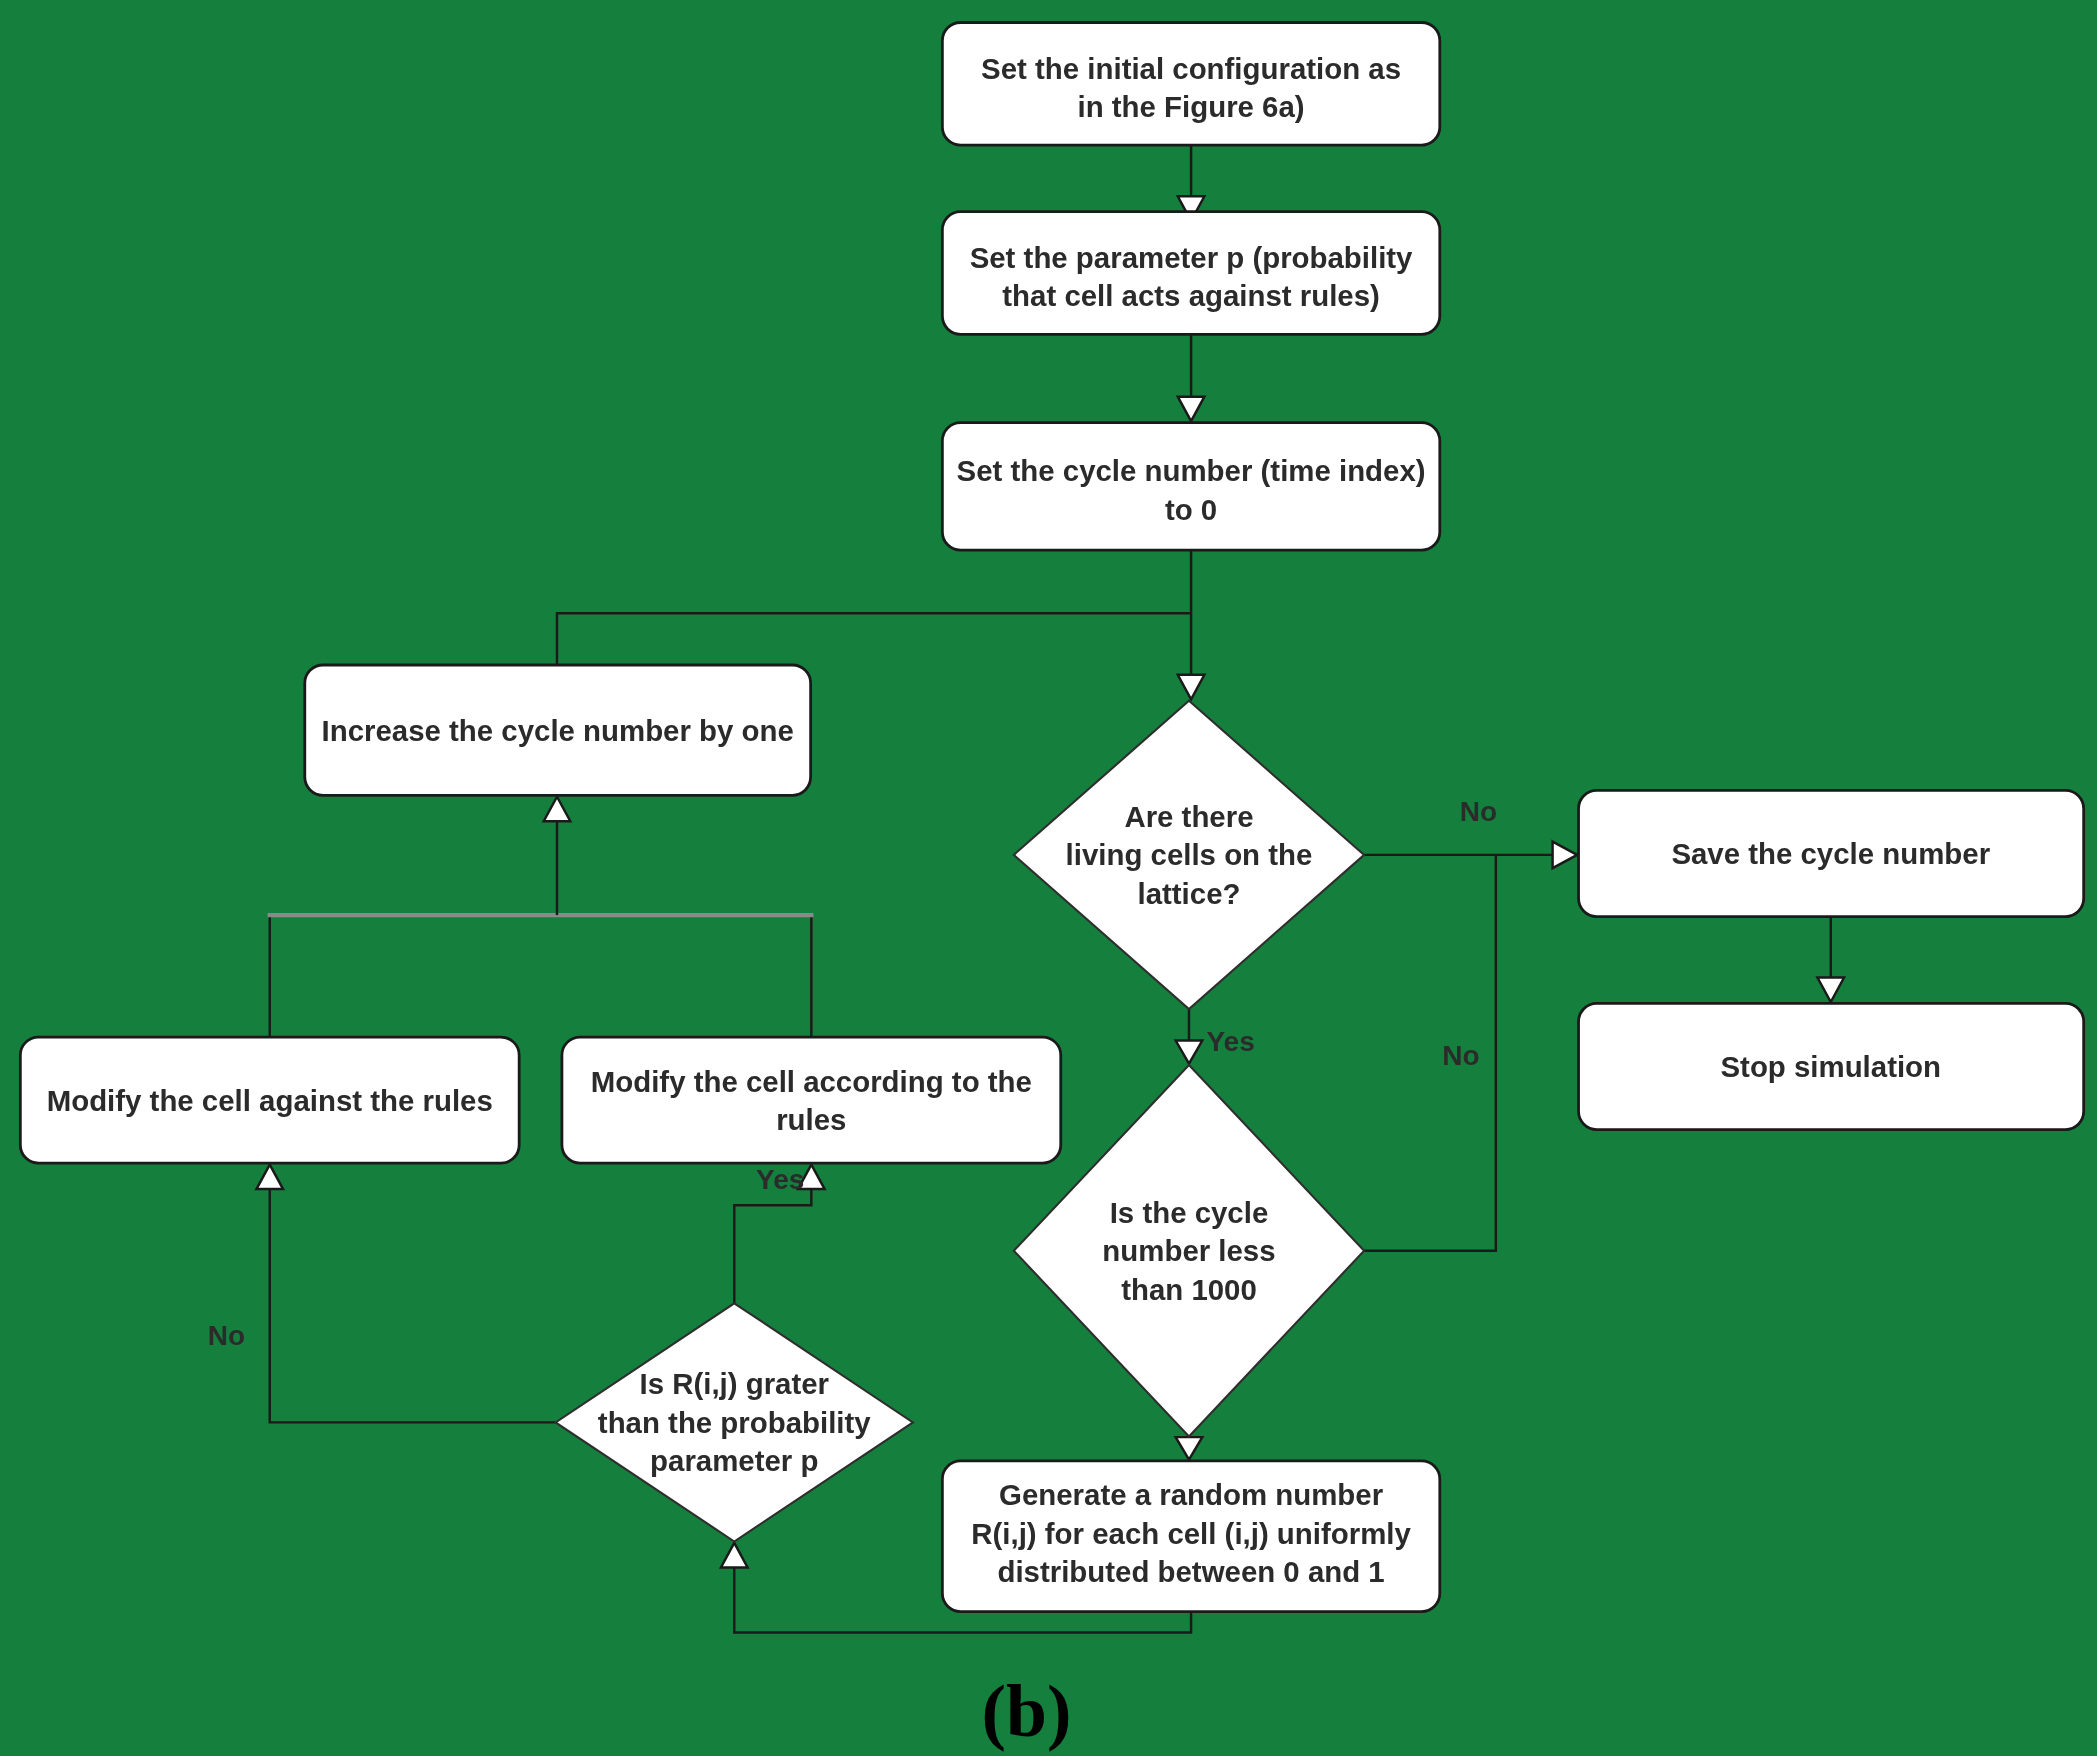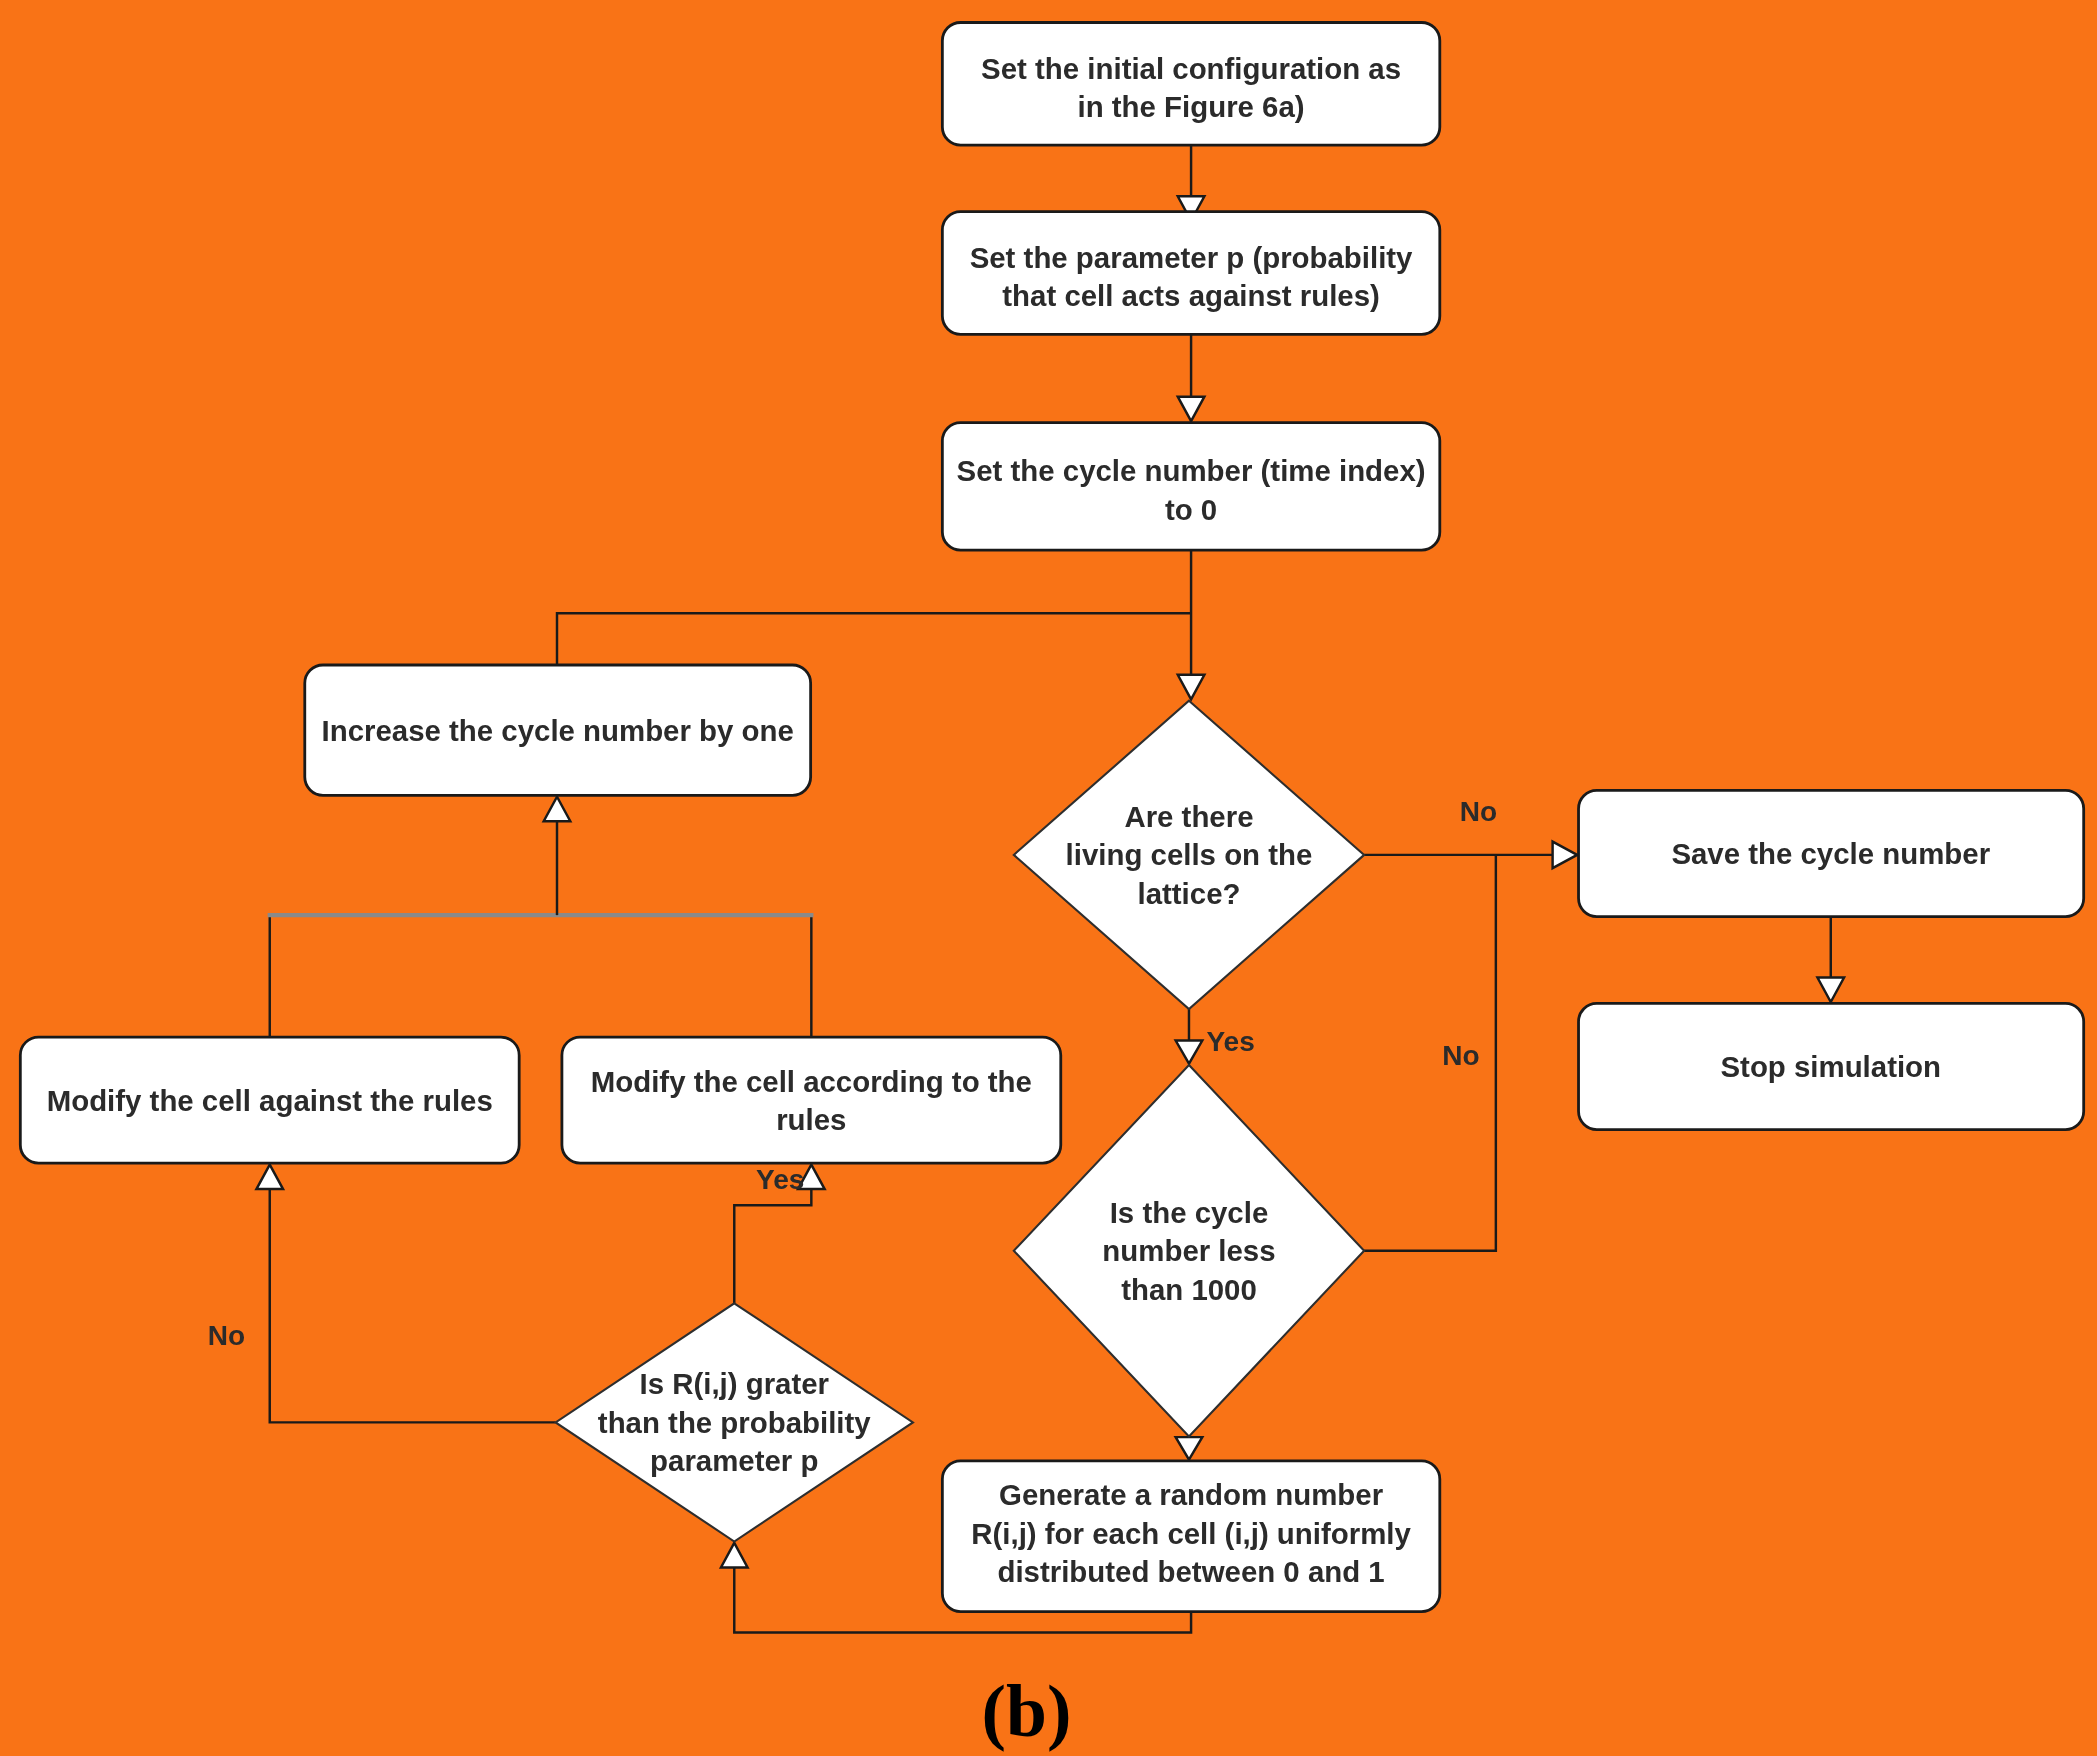--- a/index.html
+++ b/index.html
@@ -1,16 +1,16 @@
 <!DOCTYPE html>
 <html style="font-size:11.2px"><head>
 <meta charset="utf-8">
 <style>
   html,body{margin:0;padding:0;background:#ffffff;}
-  .stage{position:relative;width:2097px;height:1756px;background:#f97316;font-family:"Liberation Sans",sans-serif;}
+  .stage{position:relative;width:2097px;height:1756px;background:#15803d;font-family:"Liberation Sans",sans-serif;}
   svg{position:absolute;left:0;top:0;}
   .node rect{fill:#ffffff;stroke:#1a1a1a;stroke-width:4;}
   .diamond polygon{fill:#ffffff;stroke:#2e2e2e;stroke-width:3;}
   .edge{stroke:#1a1a1a;stroke-width:3.5;fill:none;}
   .bus{stroke:#8a8a8a;stroke-width:6;fill:none;}
   .ah{fill:#ffffff;stroke:#1a1a1a;stroke-width:3.5;}
   text{fill:#2b2b2b;font-family:"Liberation Sans",sans-serif;font-weight:bold;font-size:42px;}
   text.lbl{font-size:40px;}
   text.cap{font-family:"Liberation Serif",serif;font-size:105px;fill:#000000;}
 </style>

